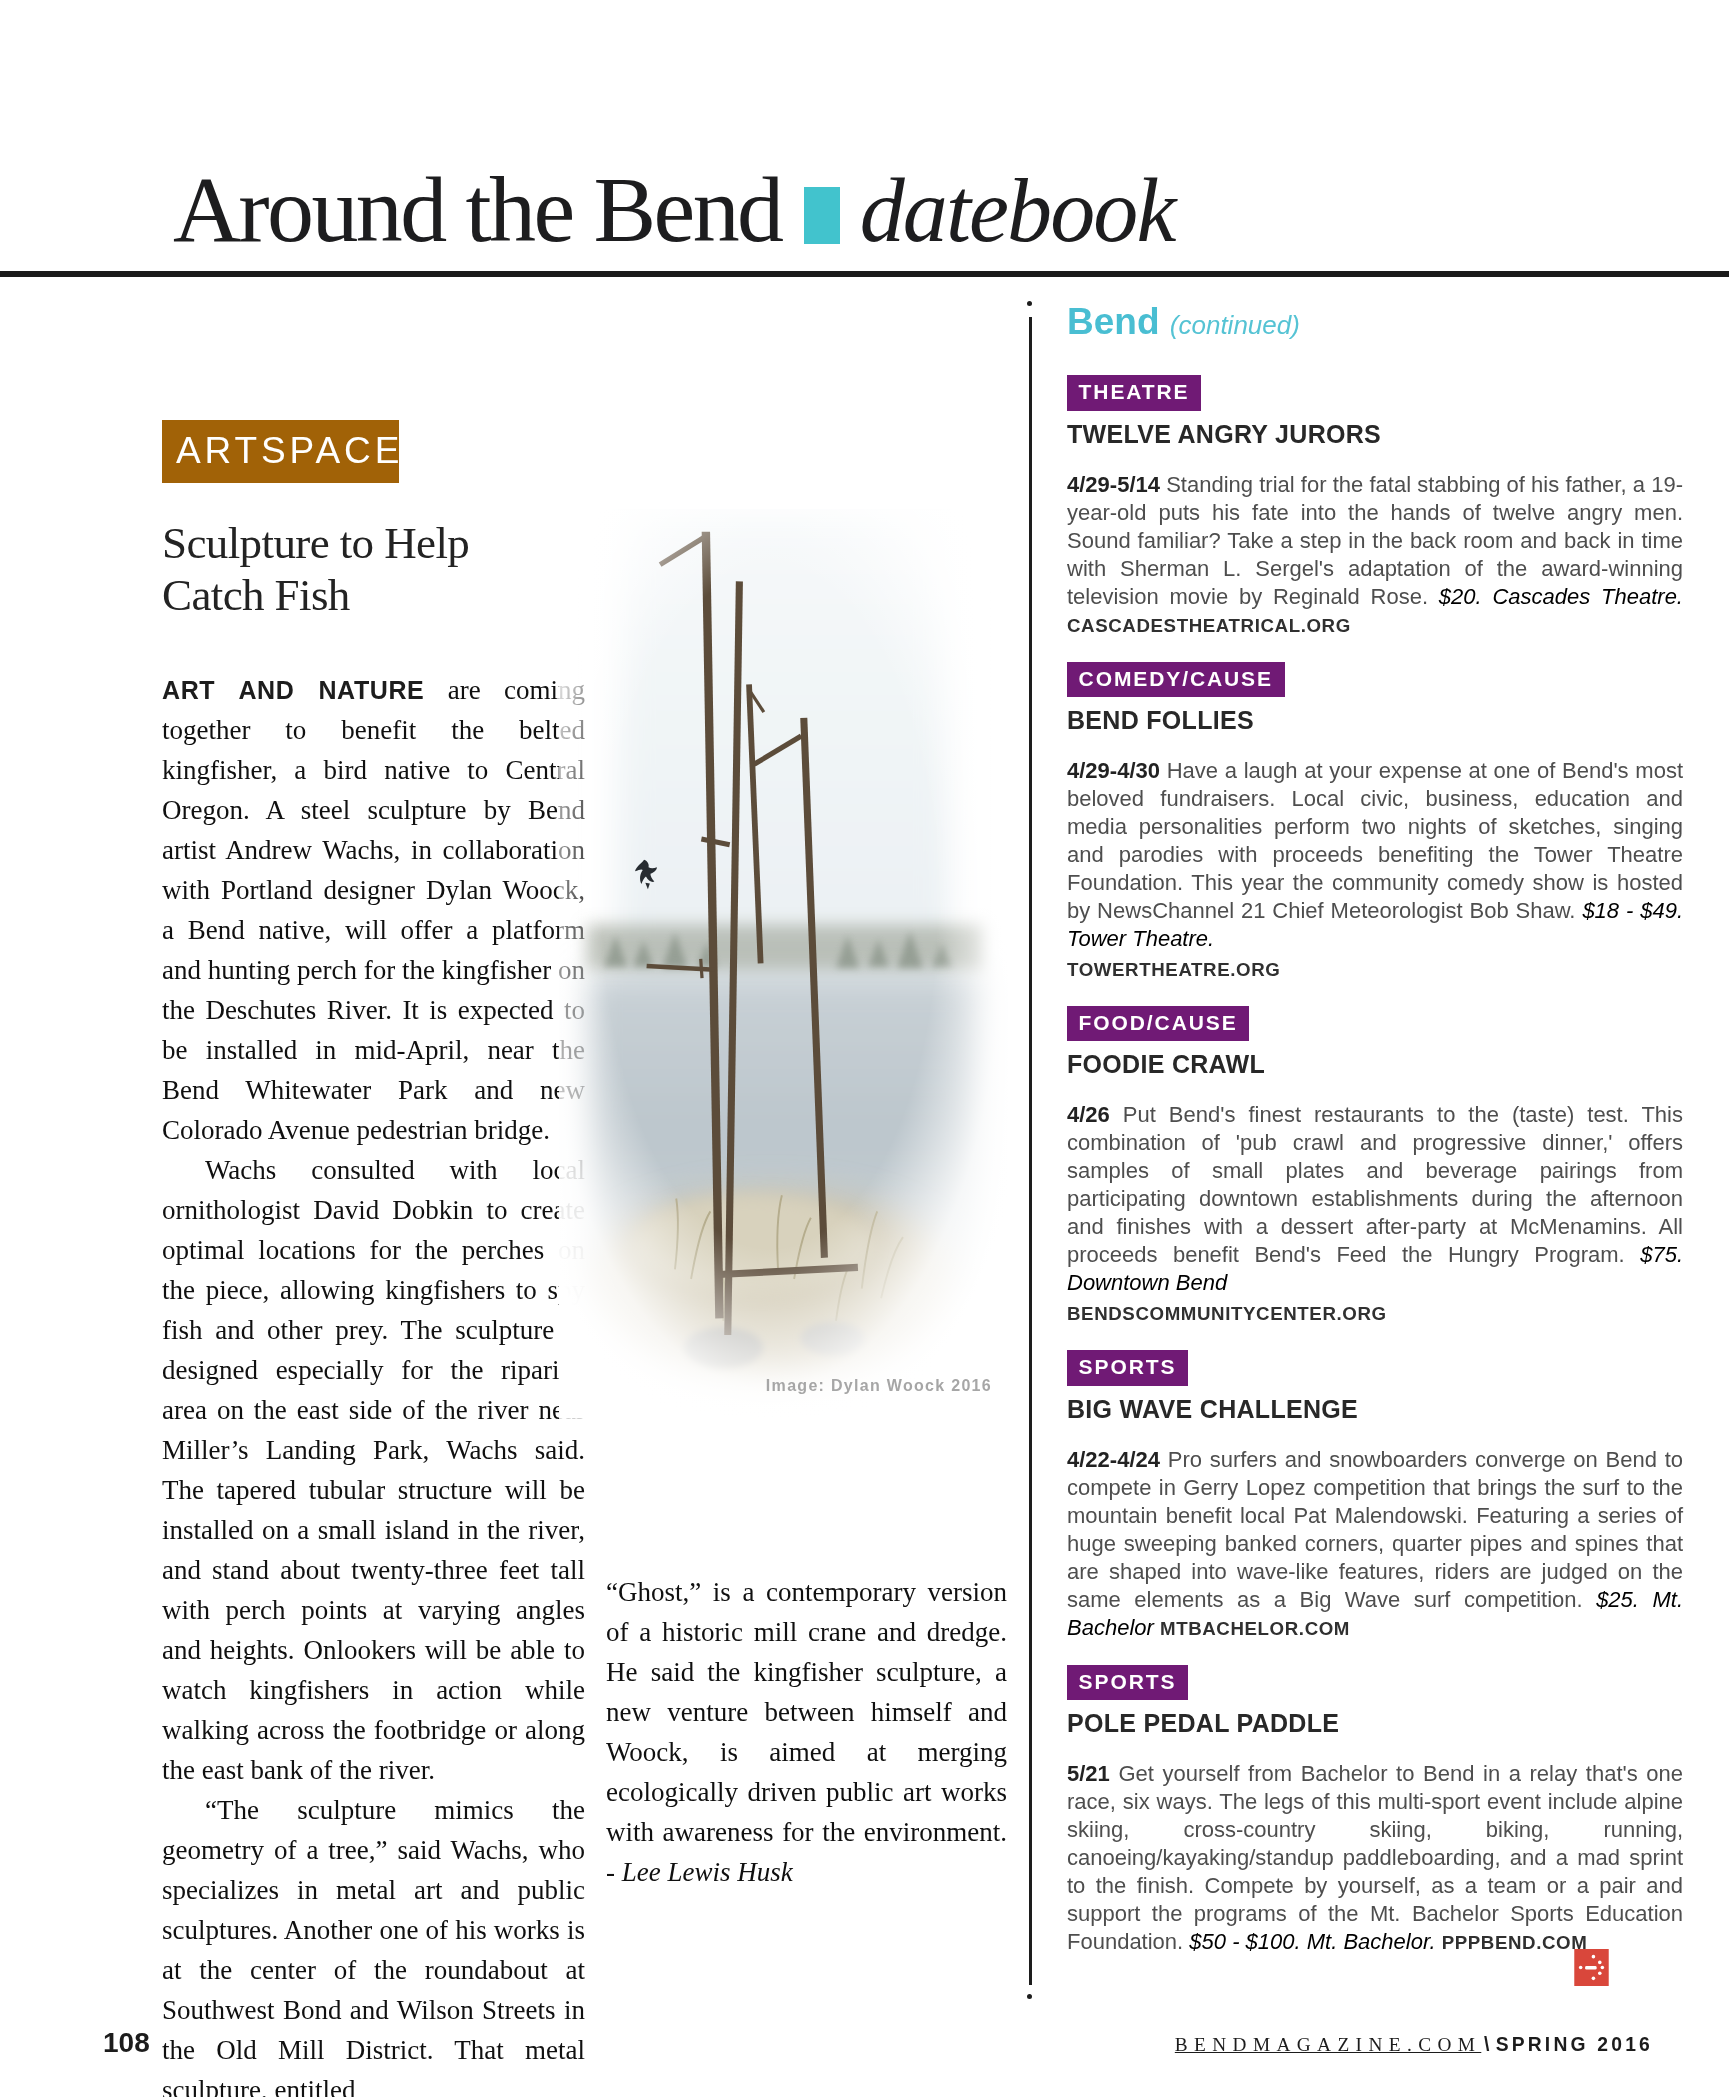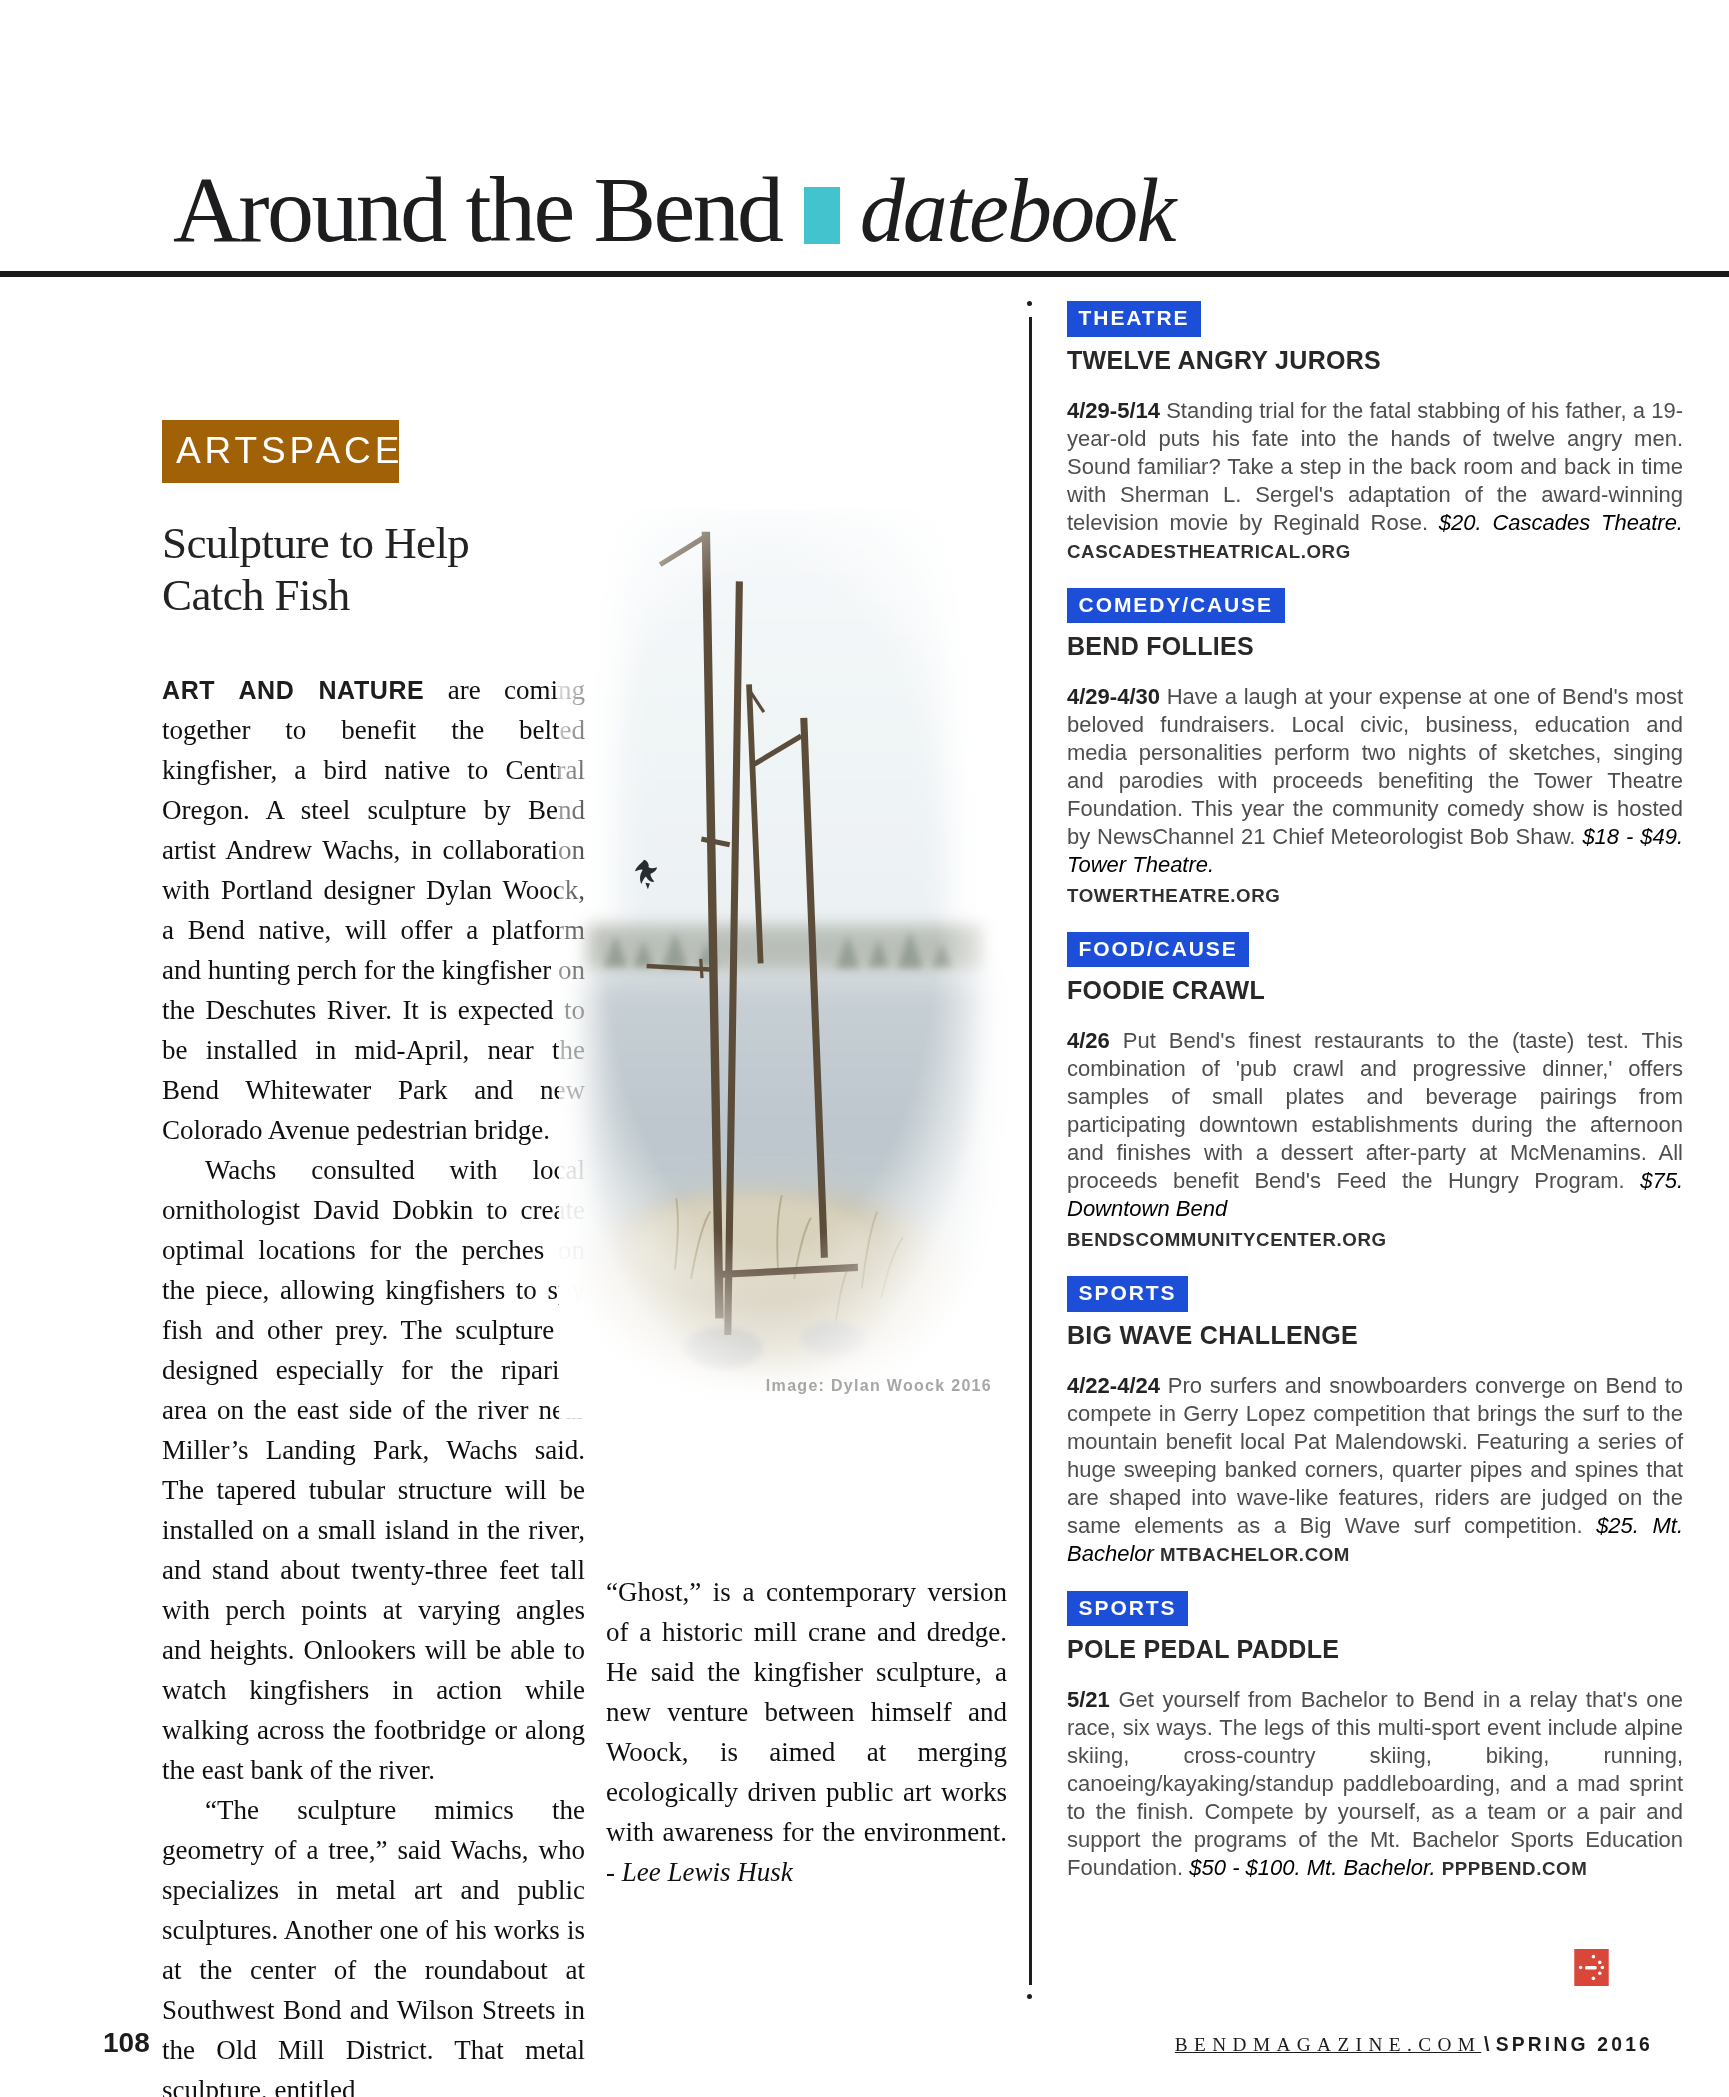--- a/index.html
+++ b/index.html
@@ -71,21 +71,21 @@
   .datebook {
     position:absolute; left:1067px; top:301px; width:616px;
     font-family:"Liberation Sans", sans-serif;
   }
   .db-heading { margin-bottom:32px; white-space:nowrap; }
   .db-heading-name { font-size:37px; font-weight:700; color:#49bed2; letter-spacing:0; }
   .db-heading-note { font-size:26px; font-style:italic; color:#55c3d4; margin-left:10.3px; }
 
   .event { margin-bottom:20.6px; }
   .event-label {
-    display:inline-block; background:#1d4ed8; color:#ffffff;
+    display:inline-block; background:#701a75; color:#ffffff;
     font-size:21px; font-weight:700; letter-spacing:1.9px;
     padding:5.2px 11.6px 6.4px 11.6px; margin-bottom:9px;
   }
   .event-title {
     font-size:25px; font-weight:700; color:#282828; letter-spacing:0.3px; margin-bottom:3.9px;
   }
   .event-body {
     font-size:22px; line-height:28px; color:#4e4e4e; text-align:justify; font-weight:400;
   }
   .event-date { font-weight:700; color:#222; }
@@ -215,20 +215,23 @@
 
   <div class="mid-body">
     <p><span>“Ghost,” is a contemporary version of a historic mill crane and dredge. He said the kingfisher sculpture, a new venture between himself and Woock, is aimed at merging ecologically driven public art works with awareness for the environment.</span> <span class="byline">- Lee Lewis Husk</span></p>
   </div>
 
   <div class="col-rule-dot dot-top"></div>
   <div class="col-rule"></div>
   <div class="col-rule-dot dot-bottom"></div>
 
   <div class="datebook">
+    <div class="db-heading">
+      <span class="db-heading-name">Bend</span><span class="db-heading-note">(continued)</span>
+    </div>
 
     <div class="event">
       <div class="event-label">THEATRE</div>
       <div class="event-title">TWELVE ANGRY JURORS</div>
       <p class="event-body">
         <span class="event-date">4/29-5/14</span>
         <span>Standing trial for the fatal stabbing of his father, a 19-year-old puts his fate into the hands of twelve angry men. Sound familiar? Take a step in the back room and back in time with Sherman L. Sergel's adaptation of the award-winning television movie by Reginald Rose.</span>
         <span class="event-venue">$20. Cascades Theatre.</span>
         <span class="event-url">CASCADESTHEATRICAL.ORG</span>
       </p>

